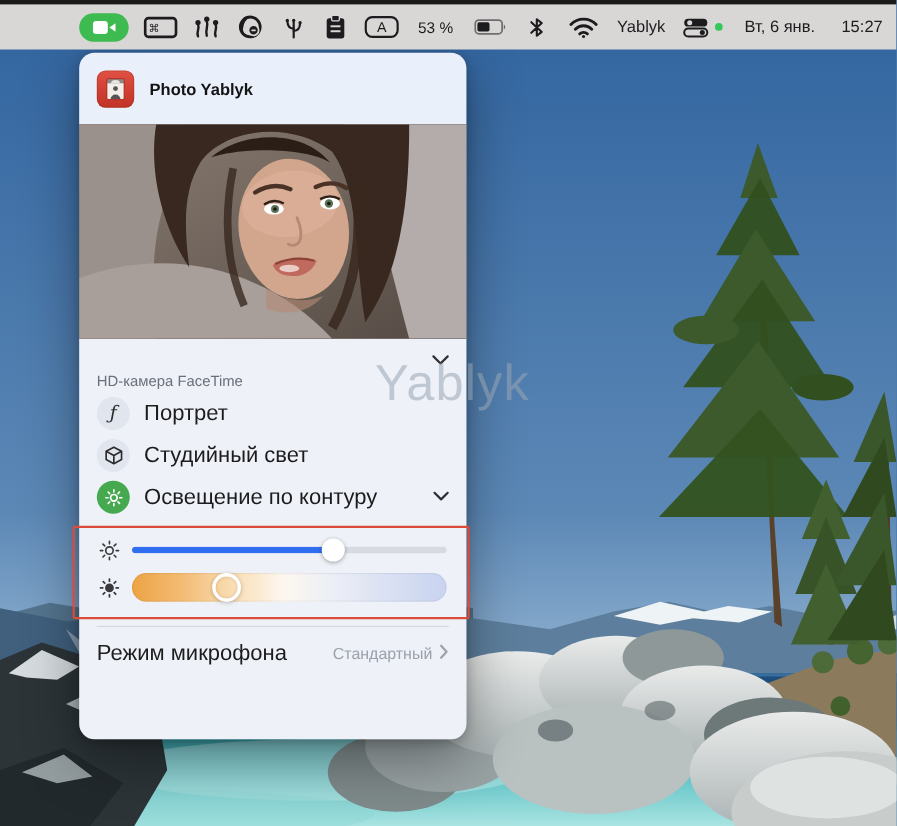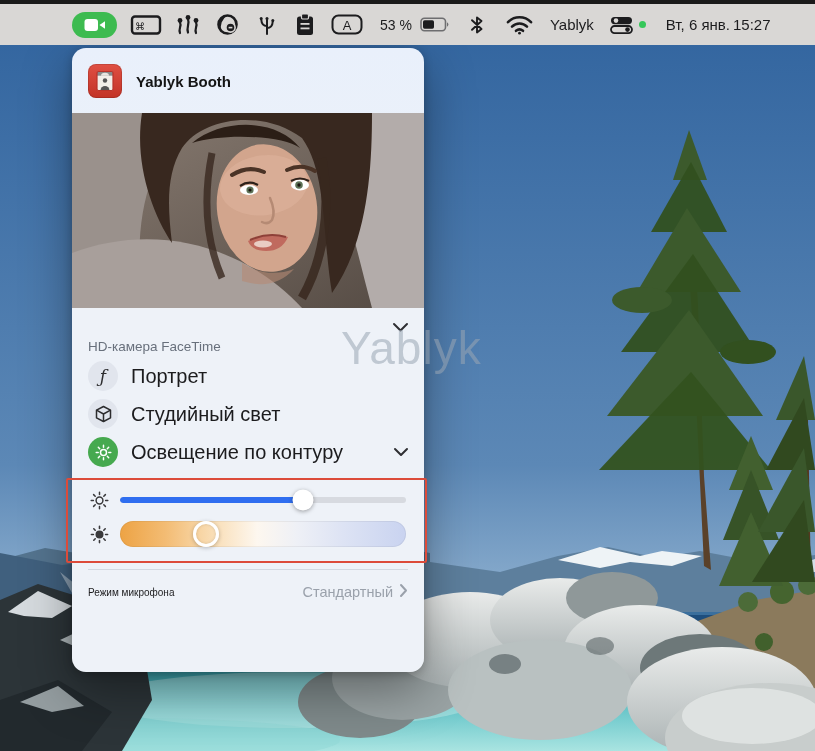--- a/index.html
+++ b/index.html
@@ -14,23 +14,23 @@
   .menubar{
     position:absolute;top:0;left:0;right:0;height:45px;box-sizing:border-box;
     background:#d9d7d5;border-top:4px solid #1a1a1a;
     display:flex;align-items:center;padding-left:72px;z-index:40;
     color:#1c1c1e;font-size:15px;
   }
   .mb-item{display:flex;align-items:center;flex:none;}
   .cam-pill{width:45px;height:26px;border-radius:13px;background:#3dbb50;
     display:flex;align-items:center;justify-content:center;margin-right:13px;}
   .mb-icon{display:flex;align-items:center;justify-content:center;}
-  .batt-text{font-size:14px;margin-right:8px;}
+  .batt-text{font-size:14px;margin-right:19px;}
   .green-dot{width:7px;height:7px;border-radius:50%;background:#35c759;margin-left:4px;}
-  .clock{display:flex;gap:3px;font-size:15px;}
+  .clock{display:flex;gap:24px;font-size:15px;}
   
   .panel{
     position:absolute;left:72px;top:48px;width:352px;height:624px;z-index:10;
     background:linear-gradient(180deg,#e9f0fb 0%,#eef2f8 40%,#eef2f8 100%);
     border-radius:14px;
     box-shadow:0 18px 50px rgba(0,0,0,.38),0 2px 10px rgba(0,0,0,.22);
   }
   .panel-header{display:flex;align-items:center;gap:14px;padding:16px 16px 15px;}
   .pb-appicon{width:34px;height:34px;border-radius:8px;background:linear-gradient(180deg,#e2493c,#c television 0) ;
     background:linear-gradient(180deg,#e05043,#c23327);display:flex;align-items:center;justify-content:center;
@@ -60,21 +60,21 @@
     border-radius:50%;background:#fff;box-shadow:0 1px 4px rgba(0,0,0,.35);}
   .track-warm{width:100%;height:26px;border-radius:13px;
     background:linear-gradient(90deg,#eda344 0%,#f3bc74 16%,#f9ddb4 32%,#fdf7ef 48%,#eef0f6 62%,#dde3f4 78%,#c9d3f0 100%);
     box-shadow:inset 0 0 0 1px rgba(0,0,0,.05);}
   .ring-thumb{position:absolute;top:50%;transform:translate(-50%,-50%);width:26px;height:26px;
     border-radius:50%;border:3px solid #fff;box-sizing:border-box;background:transparent;
     box-shadow:0 1px 4px rgba(0,0,0,.25), inset 0 0 3px rgba(0,0,0,.15);}
   .actions{margin-top:8px;}
   .sep{height:1px;background:#d3d8e0;margin:6px 16px 0;}
   .mic-row{display:flex;align-items:center;justify-content:space-between;padding:13px 16px;}
-  .mic-label{font-size:10px;color:#1c1c1e;text-align:center;}
+  .mic-label{font-size:20px;color:#1c1c1e;text-align:center;}
   .mic-right{display:flex;align-items:center;gap:6px;color:#9aa1ab;font-size:14.5px;}
   
   .watermark{position:absolute;left:341px;top:321px;z-index:30;pointer-events:none;
     font-size:46px;font-weight:300;letter-spacing:1px;color:#9aa6b4;opacity:.55;}
 </style>
 </head>
 <body>
 
 <div class="wallpaper">
 <svg width="815" height="751" viewBox="0 0 815 751" preserveAspectRatio="none">
@@ -267,21 +267,21 @@
     <div class="pb-appicon">
       <svg width="22" height="22" viewBox="0 0 22 22">
           <rect x="3" y="1.5" width="16" height="19" rx="1.5" fill="#f2efe9"></rect>
           <rect x="3" y="1.5" width="16" height="4.2" fill="#8a8a8a"></rect>
           <path d="M7 5.7 a4 3 0 0 1 8 0 Z" fill="#e8e5df"></path>
           <circle cx="11" cy="10.5" r="2.2" fill="#555"></circle>
           <path d="M6.5 20.5 a4.5 4.5 0 0 1 9 0 Z" fill="#555"></path>
           <rect x="3" y="1.5" width="16" height="19" rx="1.5" fill="none" stroke="#b9332a" stroke-width="1.2"></rect>
         </svg>
     </div>
-    <div class="pb-title">Yablyk Booth</div>
+    <div class="pb-title">Photo Yablyk</div>
   </div>
 
   <div class="preview">
     <svg width="352" height="195" viewBox="0 0 352 195">
       <defs>
         <linearGradient id="pbg" x1="0" y1="0" x2="1" y2="1">
           <stop offset="0" stop-color="#8a7d73"></stop>
             <stop offset="1" stop-color="#544a43"></stop>
         </linearGradient>
       </defs>

